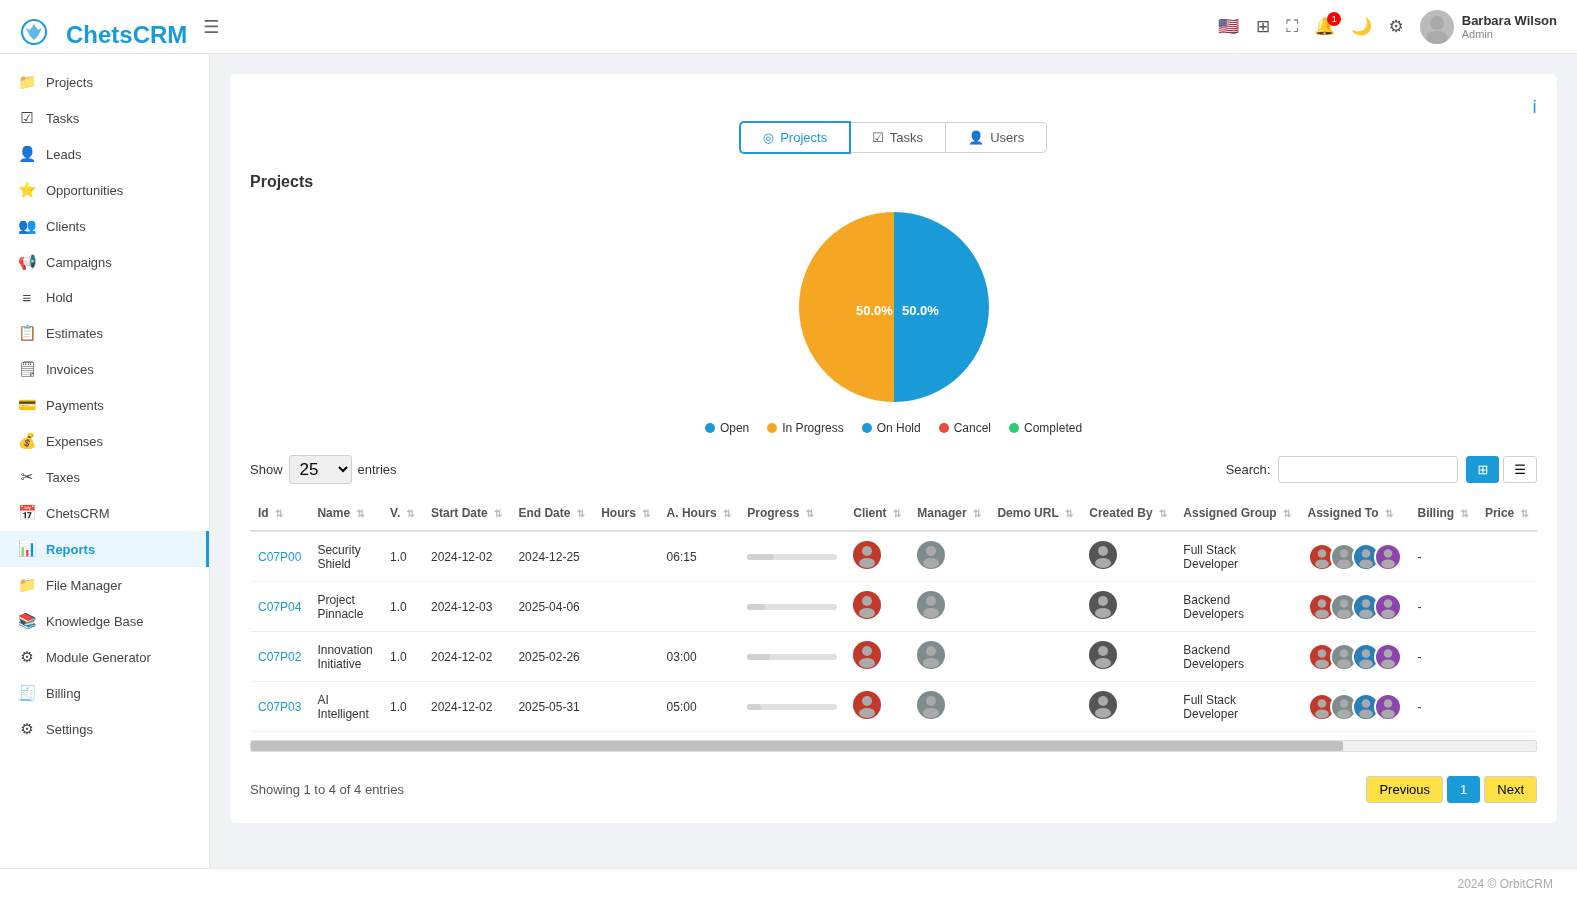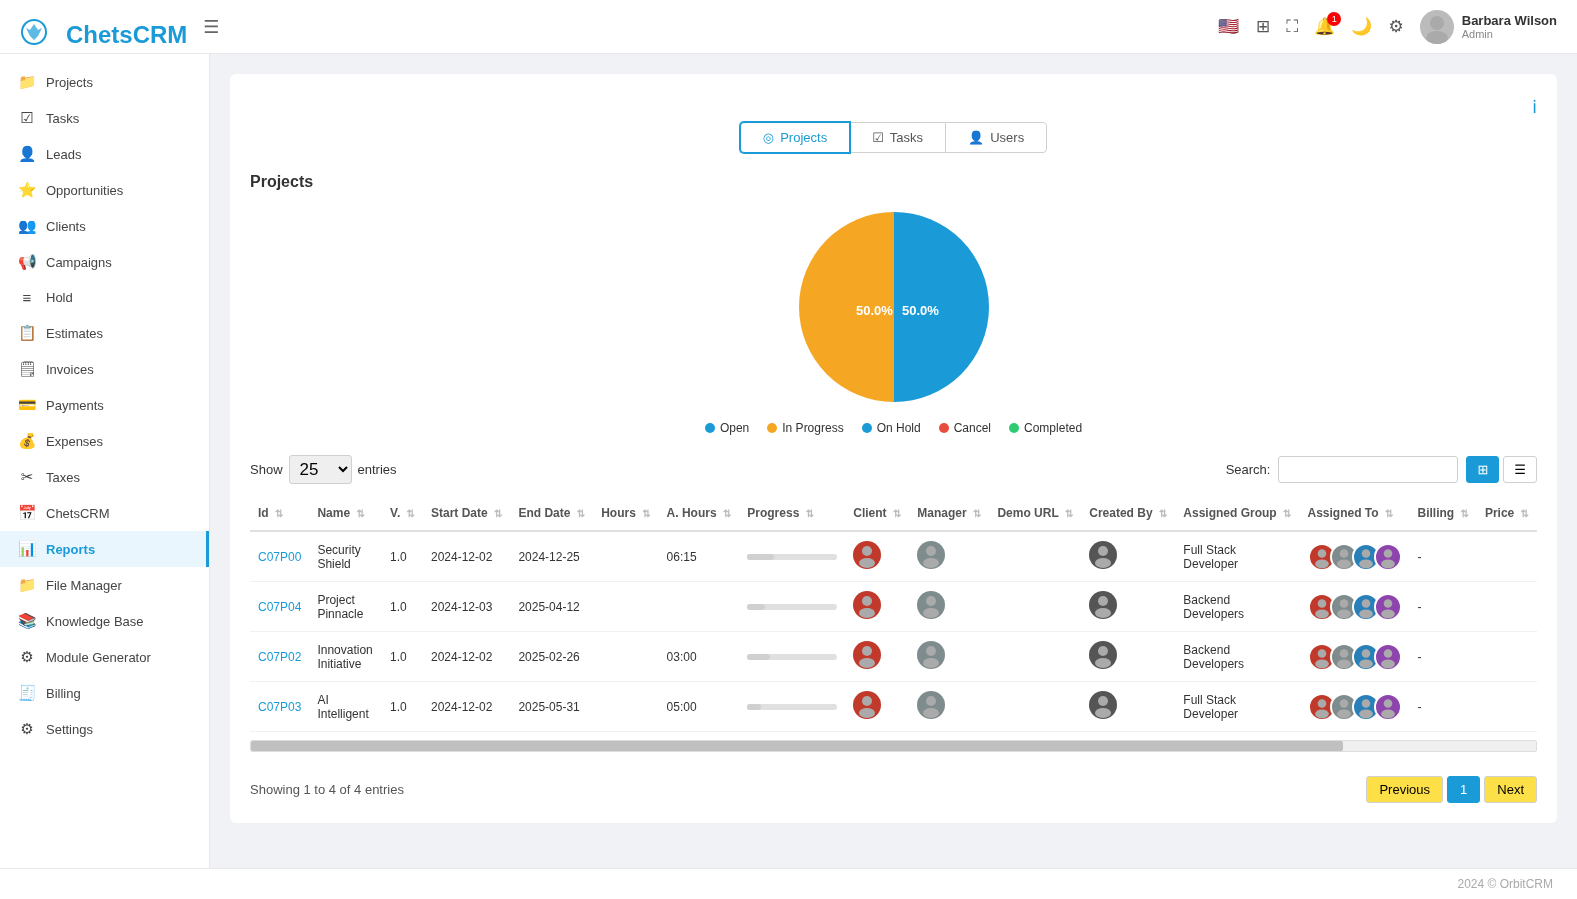--- a/index.html
+++ b/index.html
@@ -369,21 +369,21 @@
                   </div>
                 </td>
       <td>-</td>
       <td></td>
     </tr>
               <tr>
       <td><span class="link-cell">C07P04</span></td>
       <td>Project Pinnacle</td>
       <td>1.0</td>
       <td>2024-12-03</td>
-      <td>2025-04-12</td>
+      <td>2025-04-06</td>
       <td></td>
       <td></td>
       <td>
                   <div class="progress-bar-wrap">
                     <div class="progress-bar-fill" style="width:20%; background:#d0d0d0;"></div>
                   </div>
                 </td>
       <td><div class="avatar-sm" style="background:#c0392b;">
                     <svg width="28" height="28" viewBox="0 0 28 28">
                       <circle cx="14" cy="10" r="5" fill="#aaa"></circle>

